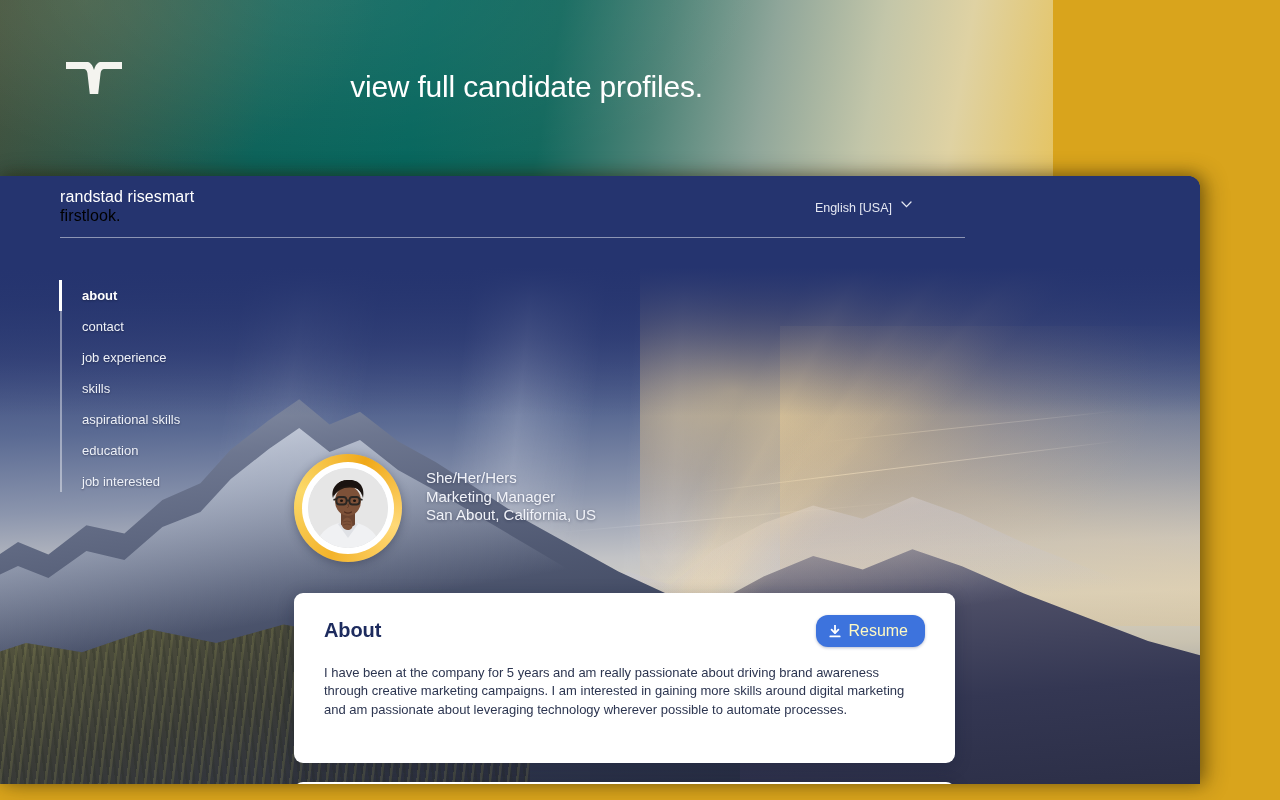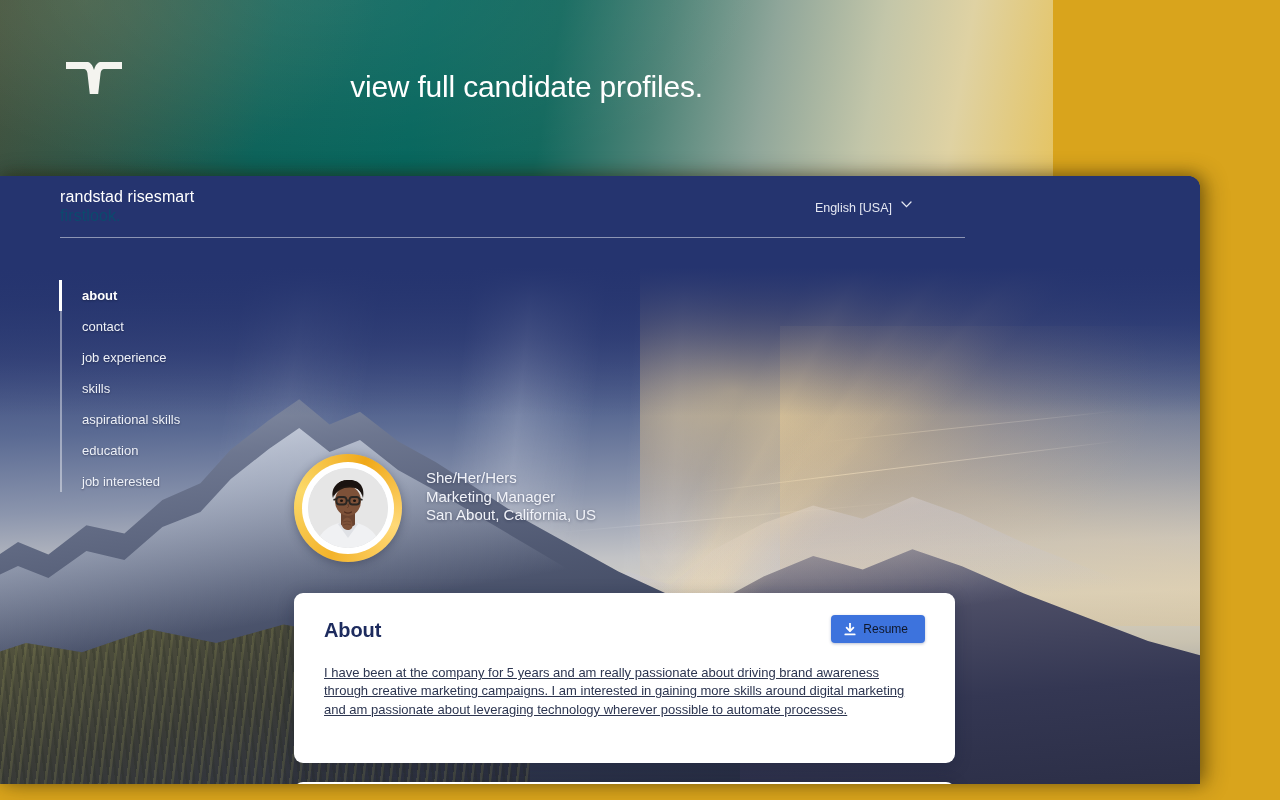--- a/index.html
+++ b/index.html
@@ -218,21 +218,21 @@
     line-height: 1.18;
     z-index: 6;
   }
   .brand-line1 {
     color: #ffffff;
     font-size: 16px;
     font-weight: 400;
     letter-spacing: 0.1px;
   }
   .brand-line2 {
-    color: #0c4a6e;
+    color: #000000;
     font-size: 16px;
     font-weight: 400;
     letter-spacing: 0.1px;
   }
   .lang-picker {
     position: absolute;
     right: 288px; top: 25px;
     display: flex; align-items: flex-start; gap: 9px;
     color: #e4e7f2;
     font-size: 12.5px;
@@ -345,32 +345,31 @@
     color: #1d2b5e;
     font-size: 20px;
     font-weight: 700;
     letter-spacing: -0.1px;
   }
   .card-body {
     margin-top: 22px;
     color: #2c3550;
     font-size: 13px;
     line-height: 1.42;
-    text-decoration: underline;
   }
   .resume-btn {
     position: absolute;
     right: 30px; top: 22px;
     display: inline-flex; align-items: center; gap: 7px;
     background: #3d73dd;
-    color: #0f172a;
-    font-size: 12px;
+    color: #fef9c3;
+    font-size: 16px;
     padding: 7px 17px 7px 13px;
     border: none;
-    border-radius: 4px;
+    border-radius: 12px;
     cursor: pointer;
     font-family: "Liberation Sans", sans-serif;
     box-shadow: 0 1px 3px rgba(20,40,100,0.30);
   }
 </style>
 </head>
 <body>
 
 <div class="page">
 

